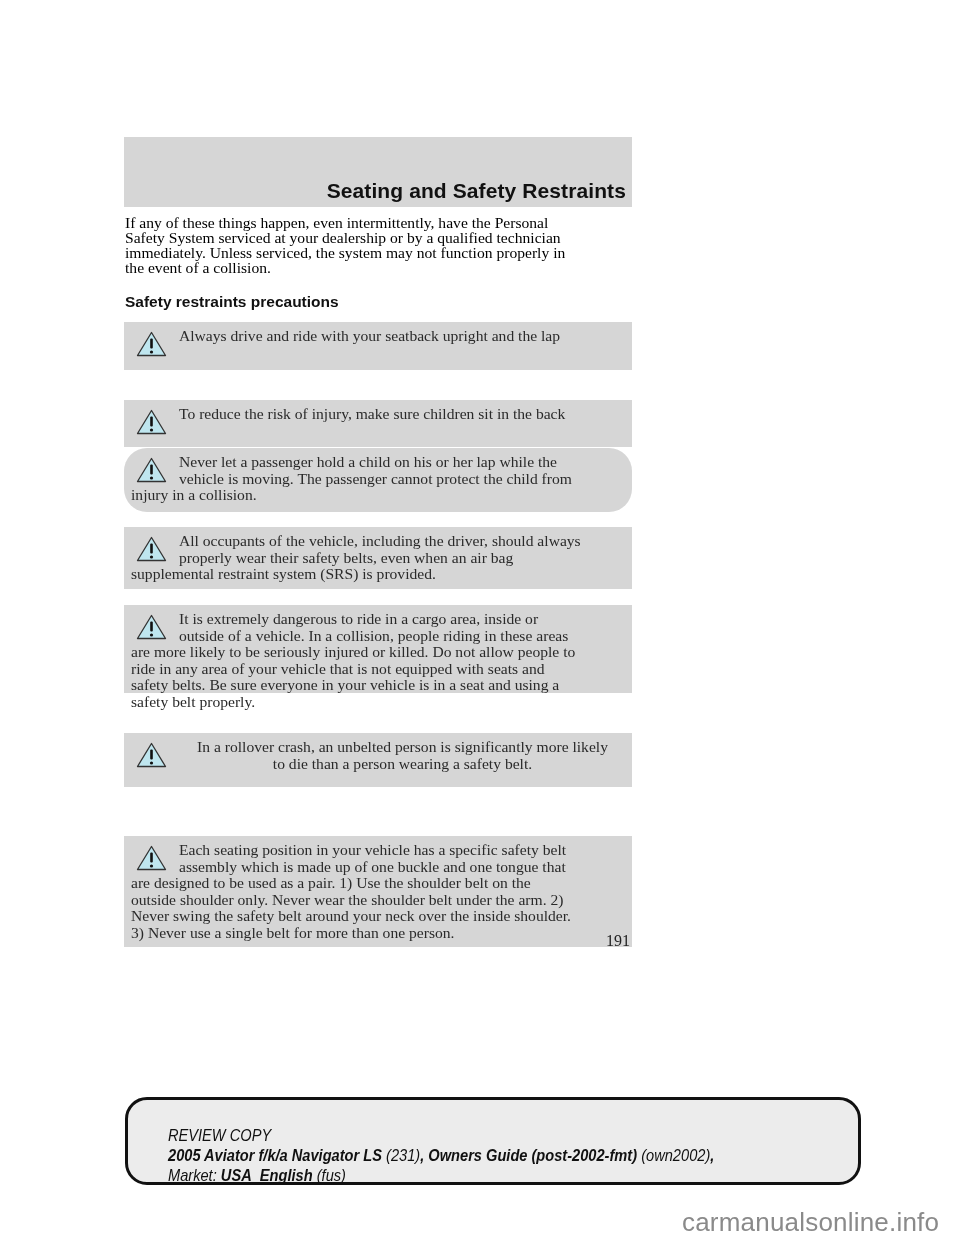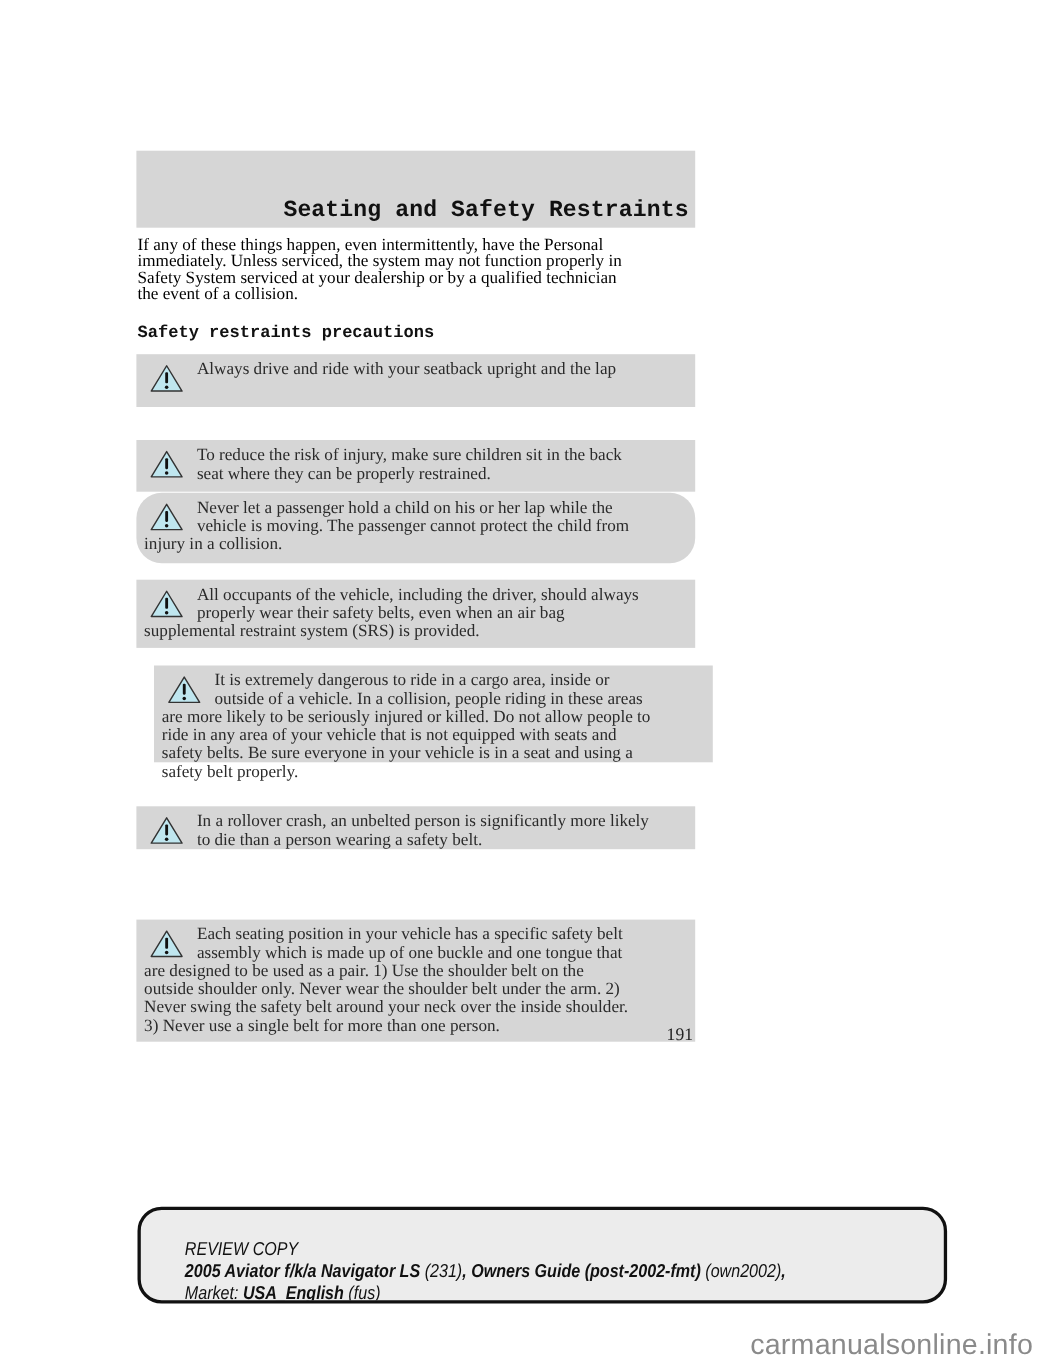--- a/index.html
+++ b/index.html
@@ -1,23 +1,23 @@
 <!DOCTYPE html>
 <html><head>
 <meta charset="utf-8">
 <style>
   html, body { margin:0; padding:0; }
   body { width:960px; height:1242px; background:#ffffff; position:relative; overflow:hidden;
          font-family:"DejaVu Serif","Liberation Serif",serif; color:#222; }
   .header-band { position:absolute; left:124px; top:137px; width:508px; height:70px; background:#d6d6d6; }
-  .header-title { position:absolute; right:6px; bottom:4px; font-family:Liberation Mono, monospace;
+  .header-title { position:absolute; right:6px; bottom:4px; font-family:Liberation Sans, sans-serif;
                   font-weight:bold; font-size:21px; color:#111; letter-spacing:0.1px; }
   .body-para { position:absolute; left:125px; top:215px; width:510px; font-family:"Liberation Serif",serif;
                font-size:15.6px; line-height:15px; color:#000000; }
-  .subhead { position:absolute; left:125px; top:293px; font-family:Liberation Mono, monospace;
+  .subhead { position:absolute; left:125px; top:293px; font-family:Liberation Sans, sans-serif;
              font-weight:bold; font-size:15.5px; color:#111; }
   .warn { position:absolute; left:124px; width:508px; background:#d6d6d6; box-sizing:border-box;
           padding:6px 6px 0 7px; font-family:"Liberation Serif",serif; font-size:15.6px; line-height:16.5px; color:#2a2a2a; }
   .warn-icon { float:left; width:31px; height:26px; margin:3px 12px 0 5px; }
   .warn-text { display:block; }
   .page-num { position:absolute; left:606px; top:932px; font-family:"Liberation Serif",serif; font-size:16px; color:#222; }
   .footer-box { position:absolute; left:125px; top:1097px; width:736px; height:88px; background:#ececec;
                 border:3px solid #111; border-radius:22px; box-sizing:border-box; overflow:hidden; }
   .footer-line { position:absolute; left:40px; font-family:"Liberation Sans",sans-serif; font-size:17px;
                  color:#111; white-space:nowrap; transform:scaleX(0.86); transform-origin:left; }
@@ -31,22 +31,22 @@
 </style>
 </head>
 <body>
 
 <div class="header-band">
   <div class="header-title">Seating and Safety Restraints</div>
 </div>
 
 <div class="body-para">
   <div>If any of these things happen, even intermittently, have the Personal</div>
+  <div>Safety System serviced at your dealership or by a qualified technician</div>
   <div>immediately. Unless serviced, the system may not function properly in</div>
-  <div>Safety System serviced at your dealership or by a qualified technician</div>
   <div>the event of a collision.</div>
 </div>
 
 <div class="subhead">Safety restraints precautions</div>
 
 <div class="warn" style="top:322px;height:48px;">
   <svg class="warn-icon" viewBox="0 0 31 26">
       <polygon points="15.5,1.5 29.5,24.5 1.5,24.5" fill="#bfe6ef" stroke="#333" stroke-width="1.3" stroke-linejoin="round"></polygon>
       <rect x="14.2" y="7.5" width="2.6" height="10" rx="1" fill="#111"></rect>
       <circle cx="15.5" cy="21" r="1.6" fill="#111"></circle>
@@ -54,21 +54,20 @@
   <span class="warn-text">Always drive and ride with your seatback upright and the lap</span>
 </div>
 
 <div class="warn" style="top:400px;height:47px;">
   <svg class="warn-icon" viewBox="0 0 31 26">
       <polygon points="15.5,1.5 29.5,24.5 1.5,24.5" fill="#bfe6ef" stroke="#333" stroke-width="1.3" stroke-linejoin="round"></polygon>
       <rect x="14.2" y="7.5" width="2.6" height="10" rx="1" fill="#111"></rect>
       <circle cx="15.5" cy="21" r="1.6" fill="#111"></circle>
     </svg>
   <span class="warn-text">To reduce the risk of injury, make sure children sit in the back</span>
-  <span class="warn-text">seat where they can be properly restrained.</span>
 </div>
 
 <div class="warn" style="top:448px;height:64px;border-radius:23px;">
   <svg class="warn-icon" viewBox="0 0 31 26">
       <polygon points="15.5,1.5 29.5,24.5 1.5,24.5" fill="#bfe6ef" stroke="#333" stroke-width="1.3" stroke-linejoin="round"></polygon>
       <rect x="14.2" y="7.5" width="2.6" height="10" rx="1" fill="#111"></rect>
       <circle cx="15.5" cy="21" r="1.6" fill="#111"></circle>
     </svg>
   <span class="warn-text">Never let a passenger hold a child on his or her lap while the</span>
   <span class="warn-text">vehicle is moving. The passenger cannot protect the child from</span>
@@ -79,35 +78,35 @@
   <svg class="warn-icon" viewBox="0 0 31 26">
       <polygon points="15.5,1.5 29.5,24.5 1.5,24.5" fill="#bfe6ef" stroke="#333" stroke-width="1.3" stroke-linejoin="round"></polygon>
       <rect x="14.2" y="7.5" width="2.6" height="10" rx="1" fill="#111"></rect>
       <circle cx="15.5" cy="21" r="1.6" fill="#111"></circle>
     </svg>
   <span class="warn-text">All occupants of the vehicle, including the driver, should always</span>
   <span class="warn-text">properly wear their safety belts, even when an air bag</span>
   <span class="warn-text">supplemental restraint system (SRS) is provided.</span>
 </div>
 
-<div class="warn" style="top:605px;height:88px;margin-left:16px;">
+<div class="warn" style="top:605px;height:88px;">
   <svg class="warn-icon" viewBox="0 0 31 26">
       <polygon points="15.5,1.5 29.5,24.5 1.5,24.5" fill="#bfe6ef" stroke="#333" stroke-width="1.3" stroke-linejoin="round"></polygon>
       <rect x="14.2" y="7.5" width="2.6" height="10" rx="1" fill="#111"></rect>
       <circle cx="15.5" cy="21" r="1.6" fill="#111"></circle>
     </svg>
   <span class="warn-text">It is extremely dangerous to ride in a cargo area, inside or</span>
   <span class="warn-text">outside of a vehicle. In a collision, people riding in these areas</span>
   <span class="warn-text">are more likely to be seriously injured or killed. Do not allow people to</span>
   <span class="warn-text">ride in any area of your vehicle that is not equipped with seats and</span>
   <span class="warn-text">safety belts. Be sure everyone in your vehicle is in a seat and using a</span>
   <span class="warn-text">safety belt properly.</span>
 </div>
 
-<div class="warn" style="top:733px;height:39px;">
+<div class="warn" style="top:733px;height:54px;text-align:center;">
   <svg class="warn-icon" viewBox="0 0 31 26">
       <polygon points="15.5,1.5 29.5,24.5 1.5,24.5" fill="#bfe6ef" stroke="#333" stroke-width="1.3" stroke-linejoin="round"></polygon>
       <rect x="14.2" y="7.5" width="2.6" height="10" rx="1" fill="#111"></rect>
       <circle cx="15.5" cy="21" r="1.6" fill="#111"></circle>
     </svg>
   <span class="warn-text">In a rollover crash, an unbelted person is significantly more likely</span>
   <span class="warn-text">to die than a person wearing a safety belt.</span>
 </div>
 
 <div class="warn" style="top:836px;height:111px;">

